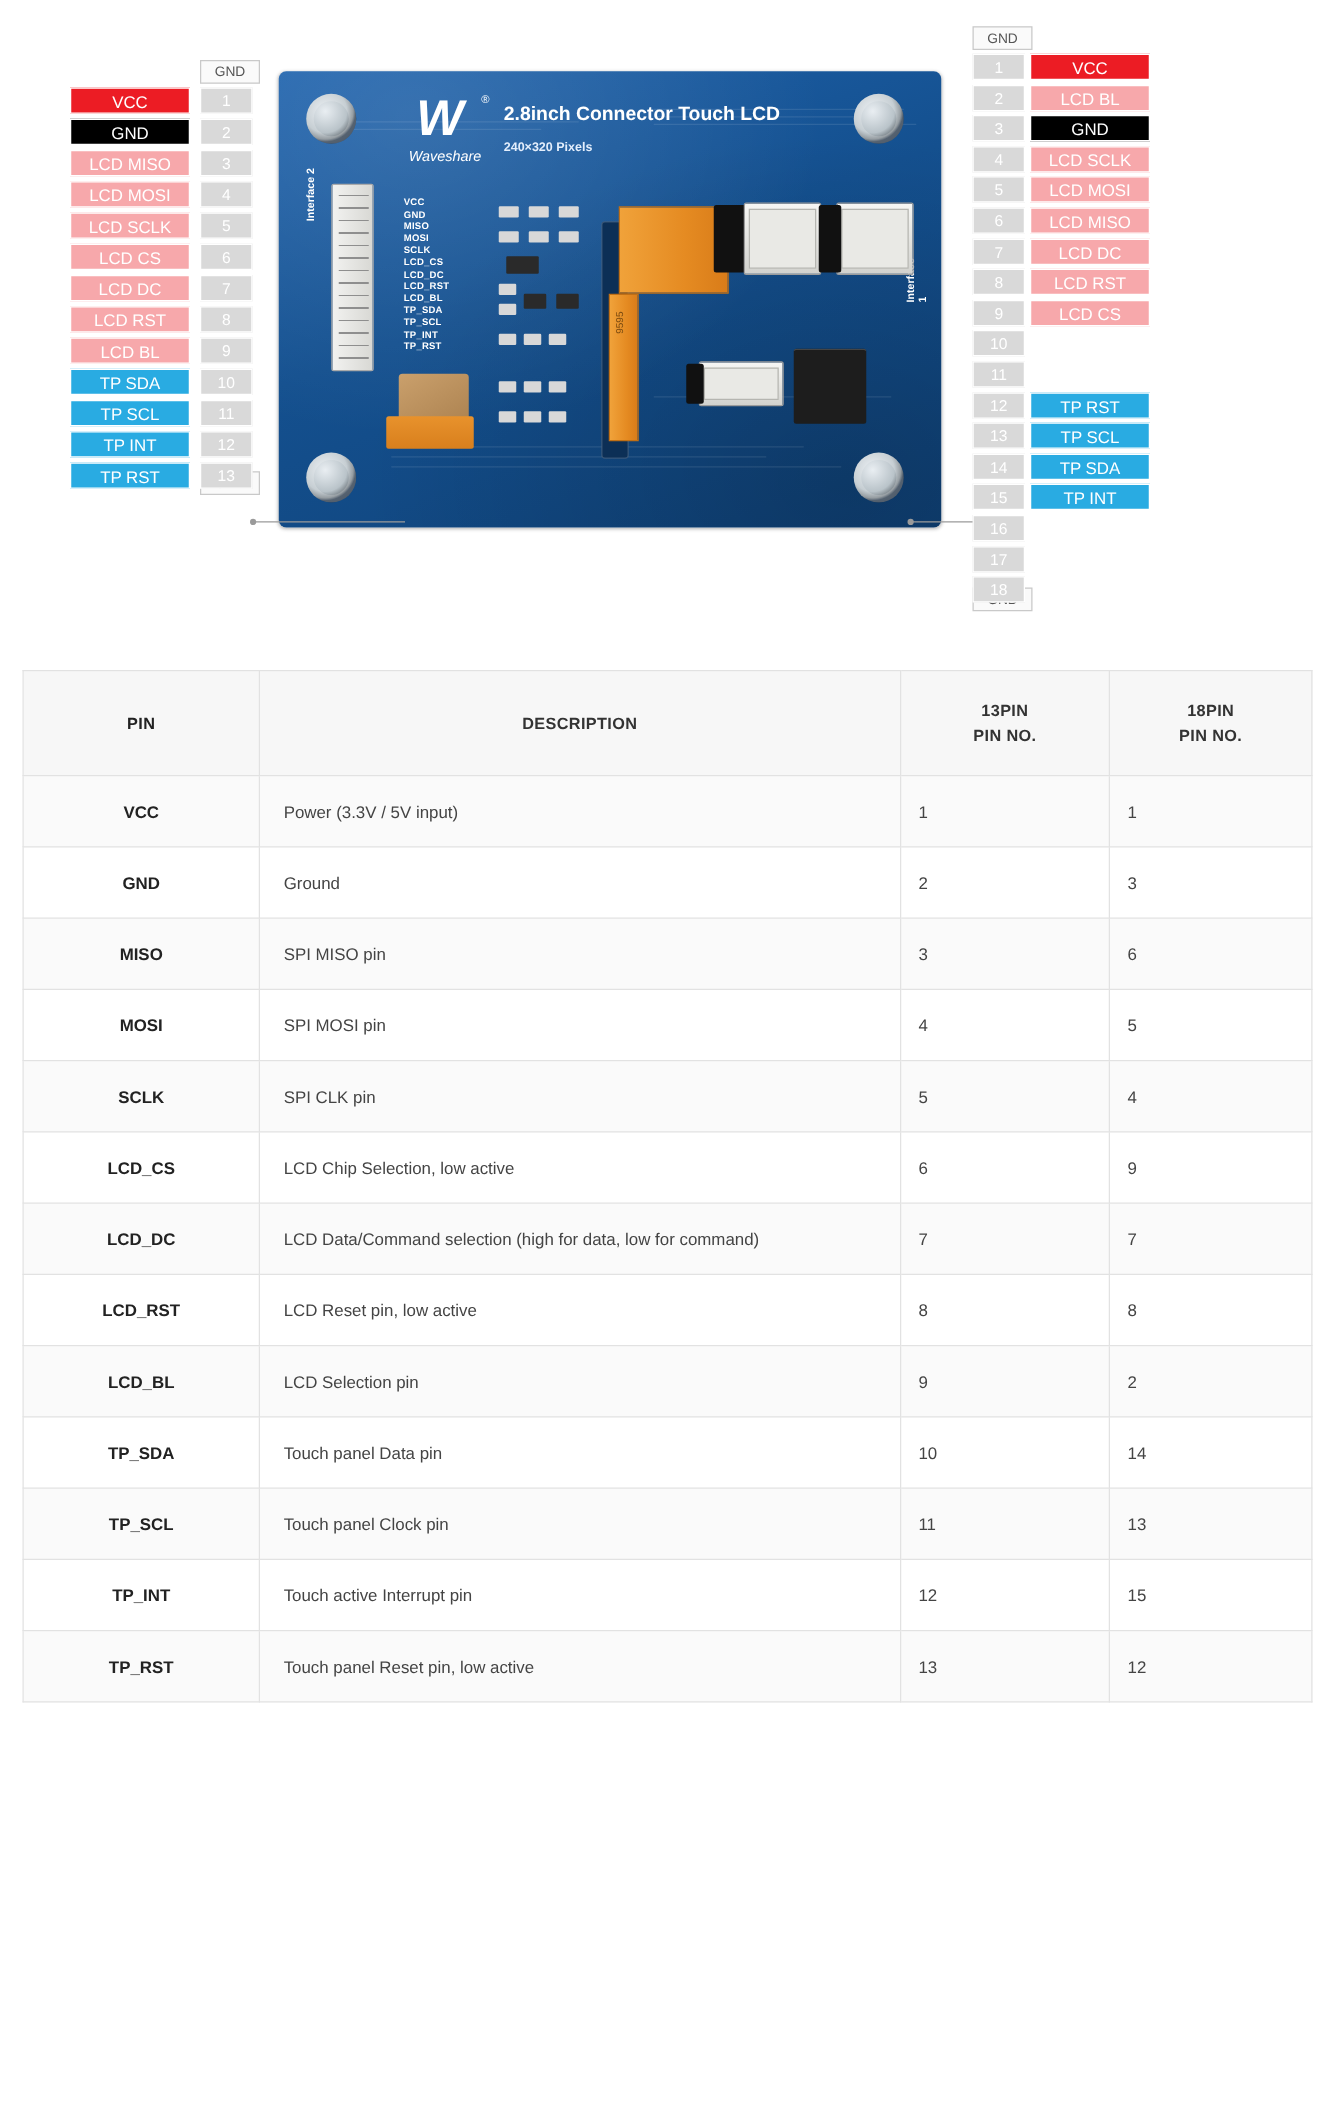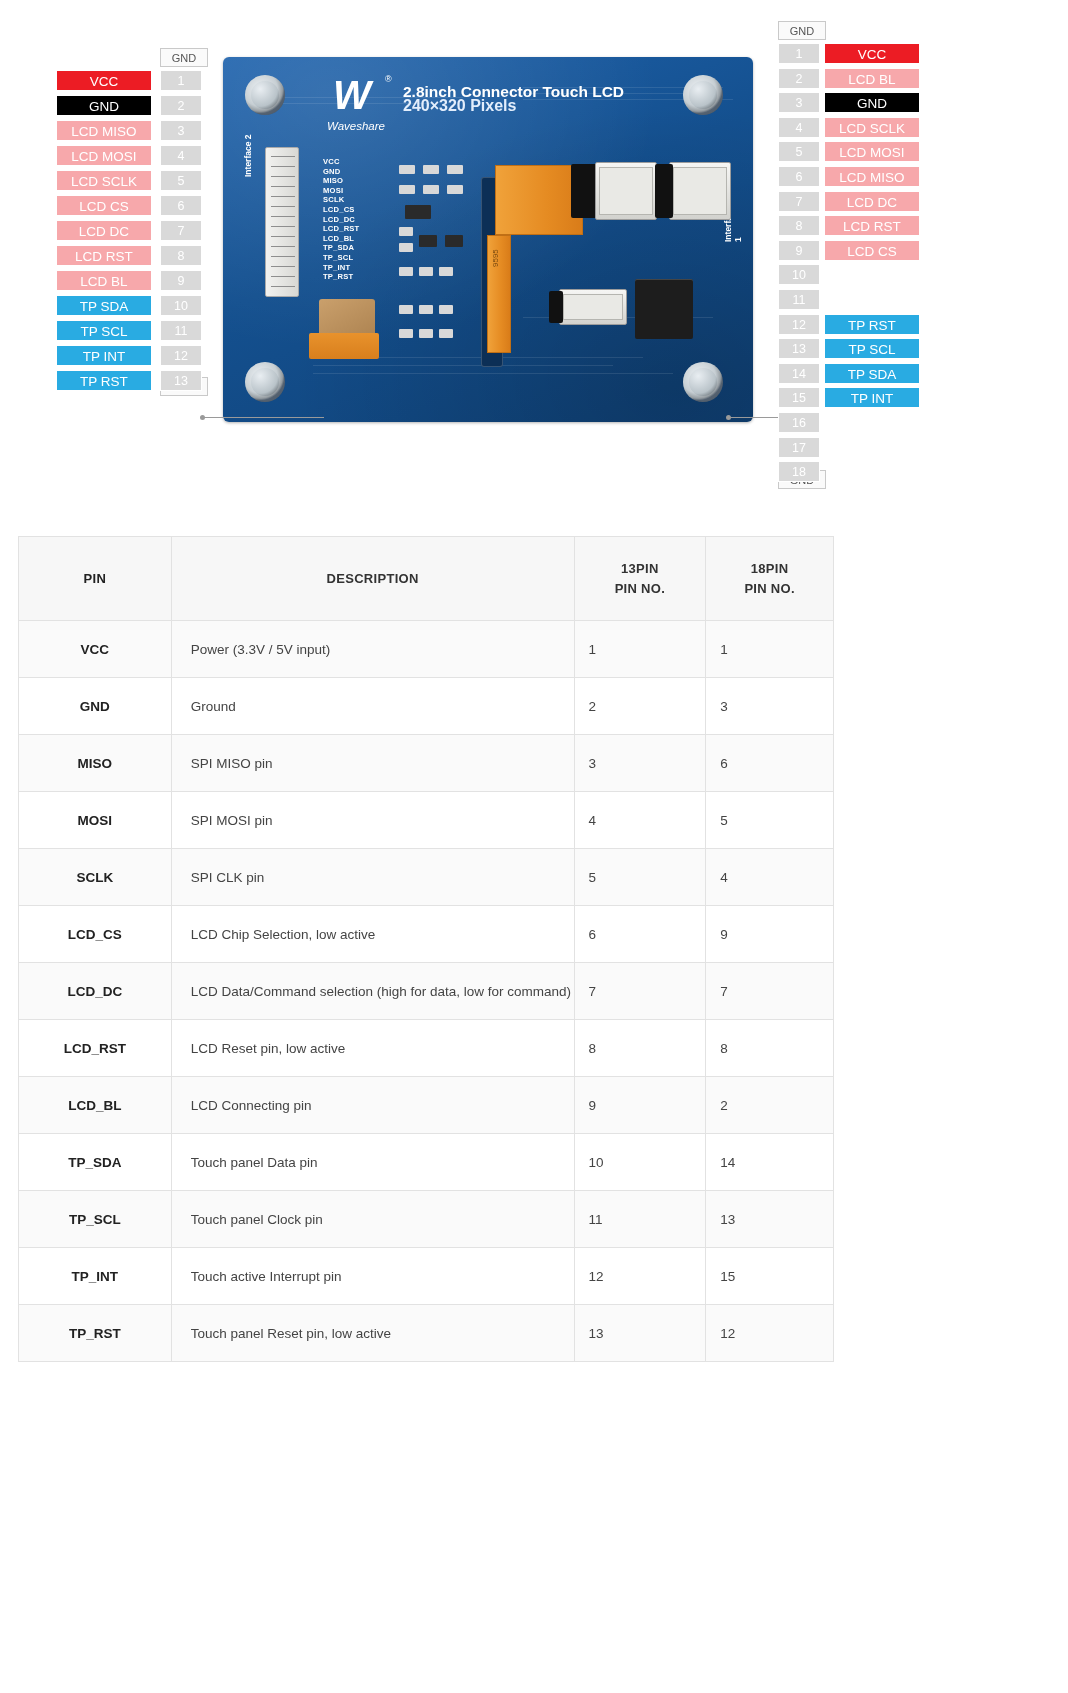--- a/index.html
+++ b/index.html
@@ -138,23 +138,23 @@
   }
   .board-title {
     position: absolute;
     left: 180px; top: 26px;
     color: #fff;
     font-size: 15.5px;
     font-weight: 700;
   }
   .board-sub {
     position: absolute;
-    left: 180px; top: 40px;
+    left: 180px; top: 56px;
     color: #e3eefc;
-    font-size: 16px;
+    font-size: 10px;
     font-weight: 700;
   }
   .silk-list {
     position: absolute;
     left: 100px; top: 100px;
     color: #fff;
     font-size: 7.6px;
     line-height: 9.6px;
     font-weight: 700;
     letter-spacing: .2px;
@@ -242,21 +242,21 @@
     border-radius: 3px;
     border: 1px solid rgba(255,255,255,.18);
   }
 
   
   .table-wrap {
     margin: 8px 18px 40px 18px;
   }
   table {
     border-collapse: collapse;
-    width: 816px;
+    width: 1032px;
     font-size: 13.5px;
   }
   th, td {
     border: 1px solid #e2e2e2;
     padding: 0;
   }
   thead th {
     background: #f7f7f7;
     height: 84px;
     font-size: 13px;
@@ -520,21 +520,21 @@
             <td class="col-18">7</td>
           </tr>
           <tr>
             <td class="col-pin">LCD_RST</td>
             <td class="col-desc">LCD Reset pin, low active</td>
             <td class="col-13">8</td>
             <td class="col-18">8</td>
           </tr>
           <tr>
             <td class="col-pin">LCD_BL</td>
-            <td class="col-desc">LCD Connecting pin</td>
+            <td class="col-desc">LCD Selection pin</td>
             <td class="col-13">9</td>
             <td class="col-18">2</td>
           </tr>
           <tr>
             <td class="col-pin">TP_SDA</td>
             <td class="col-desc">Touch panel Data pin</td>
             <td class="col-13">10</td>
             <td class="col-18">14</td>
           </tr>
           <tr>

